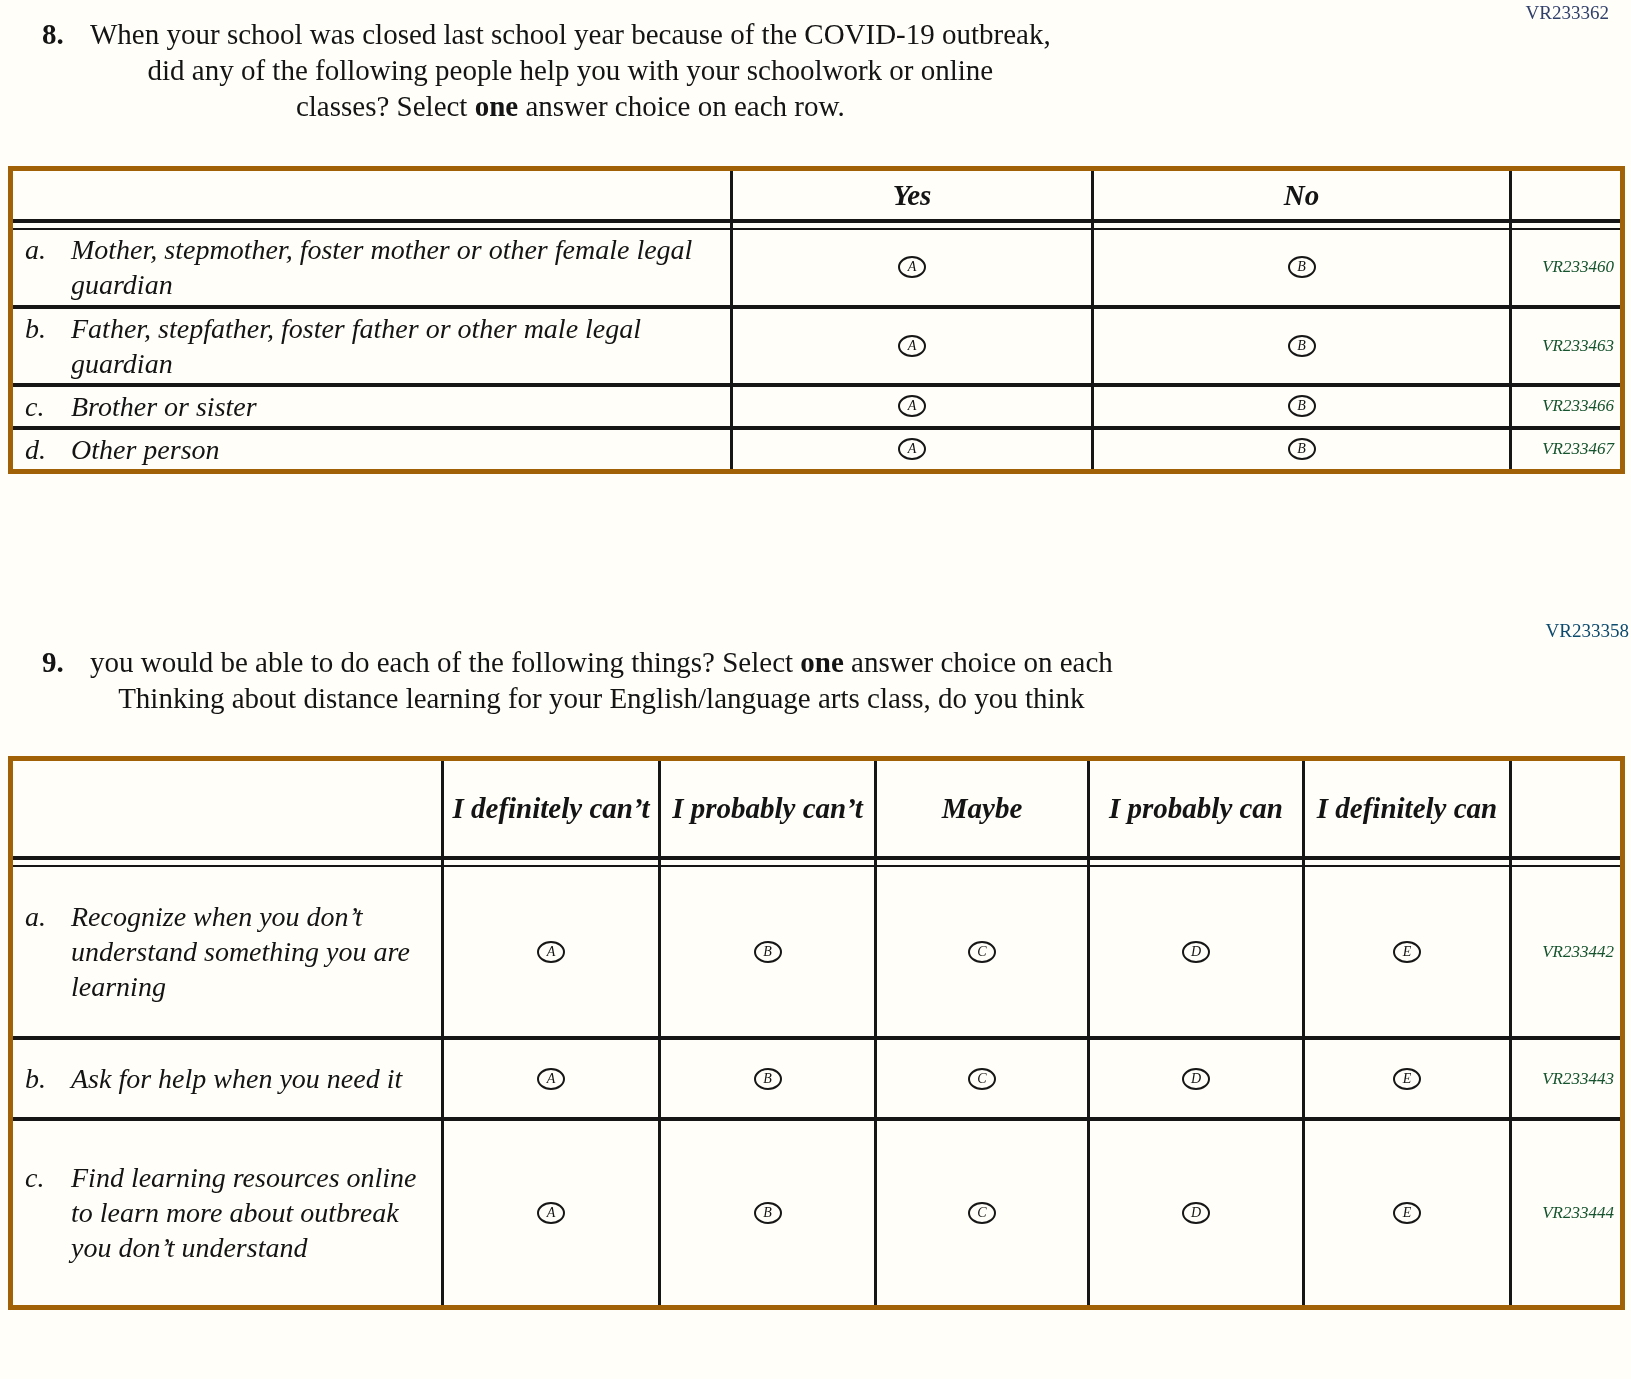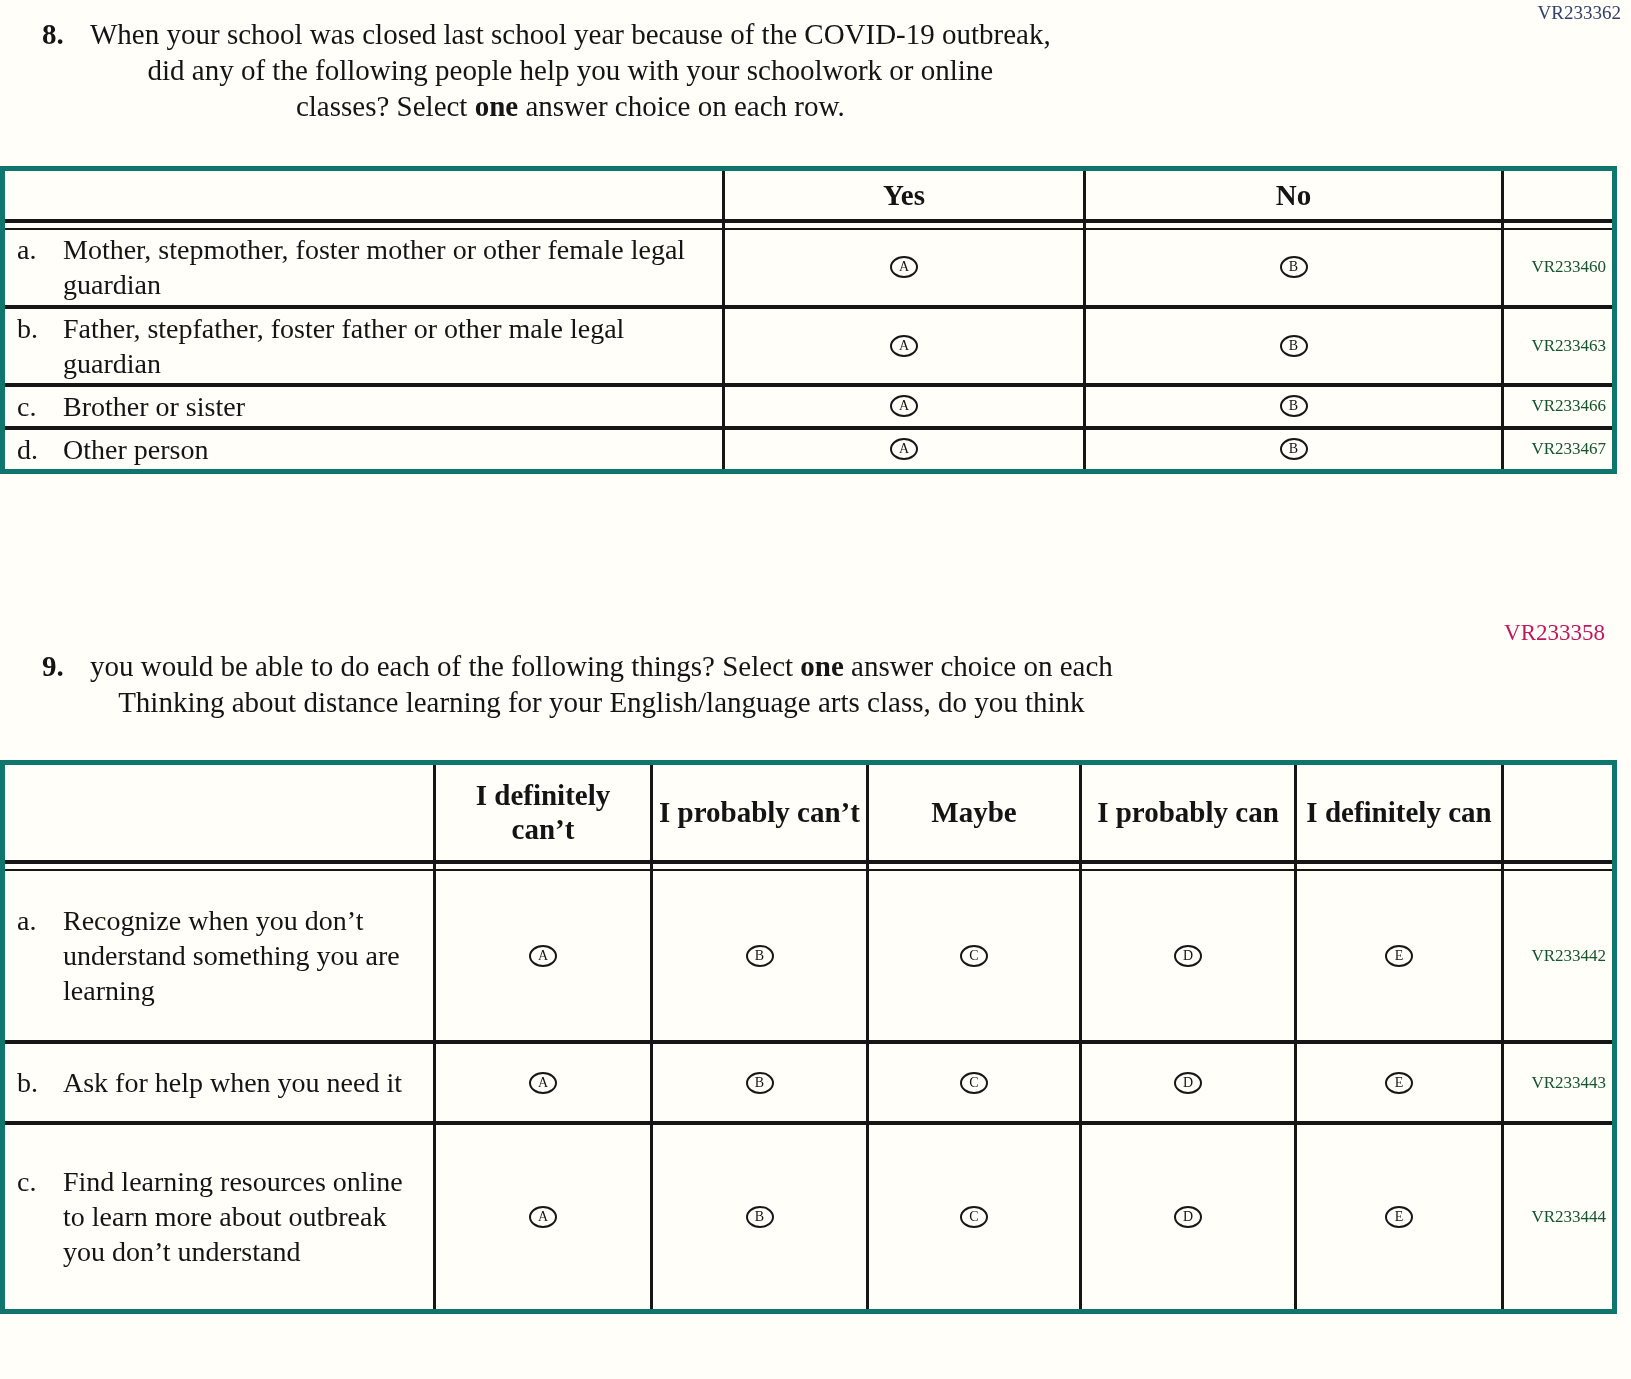--- a/index.html
+++ b/index.html
@@ -9,29 +9,29 @@
     height: 1379px;
     background: #fffef8;
     font-family: "Liberation Serif", "DejaVu Serif", serif;
     color: #141414;
     overflow: hidden;
   }
   .page { position: relative; width: 1631px; height: 1379px; }
 
   .vr-top {
     position: absolute;
-    top: 2px; right: 10px;
+    top: 2px; right: 22px;
     font-size: 19px;
     color: #31406b;
   }
   .vr-inline {
     text-align: right;
-    padding-right: 26px;
-    font-size: 23px;
-    color: #be185d;
+    padding-right: 2px;
+    font-size: 19px;
+    color: #0c4a6e;
   }
 
   .question {
     display: flex;
     margin-left: 42px;
     font-size: 29px;
     line-height: 36px;
   }
   .q-num {
     font-weight: bold;
@@ -40,22 +40,24 @@
   }
   .q-text { max-width: 1330px; text-align: center; }
   .bold { font-weight: bold; }
 
   .q8-block { padding-top: 16px; }
   .q9-block { margin-top: 2px; }
 
   table.qtable {
     border-collapse: collapse;
     table-layout: fixed;
+    margin-left: 8px;
     width: 1612px;
-    border: 5px solid #0f766e;
+    border: 5px solid #a16207;
+    font-style: italic;
   }
   .qtable td, .qtable th {
     border-left: 3px solid #161616;
     border-right: 3px solid #161616;
     border-top: 0;
     border-bottom: 4px solid #161616;
     padding: 2px 6px;
     overflow: hidden;
   }
   .qtable thead th { border-bottom: 4px solid #161616; }

